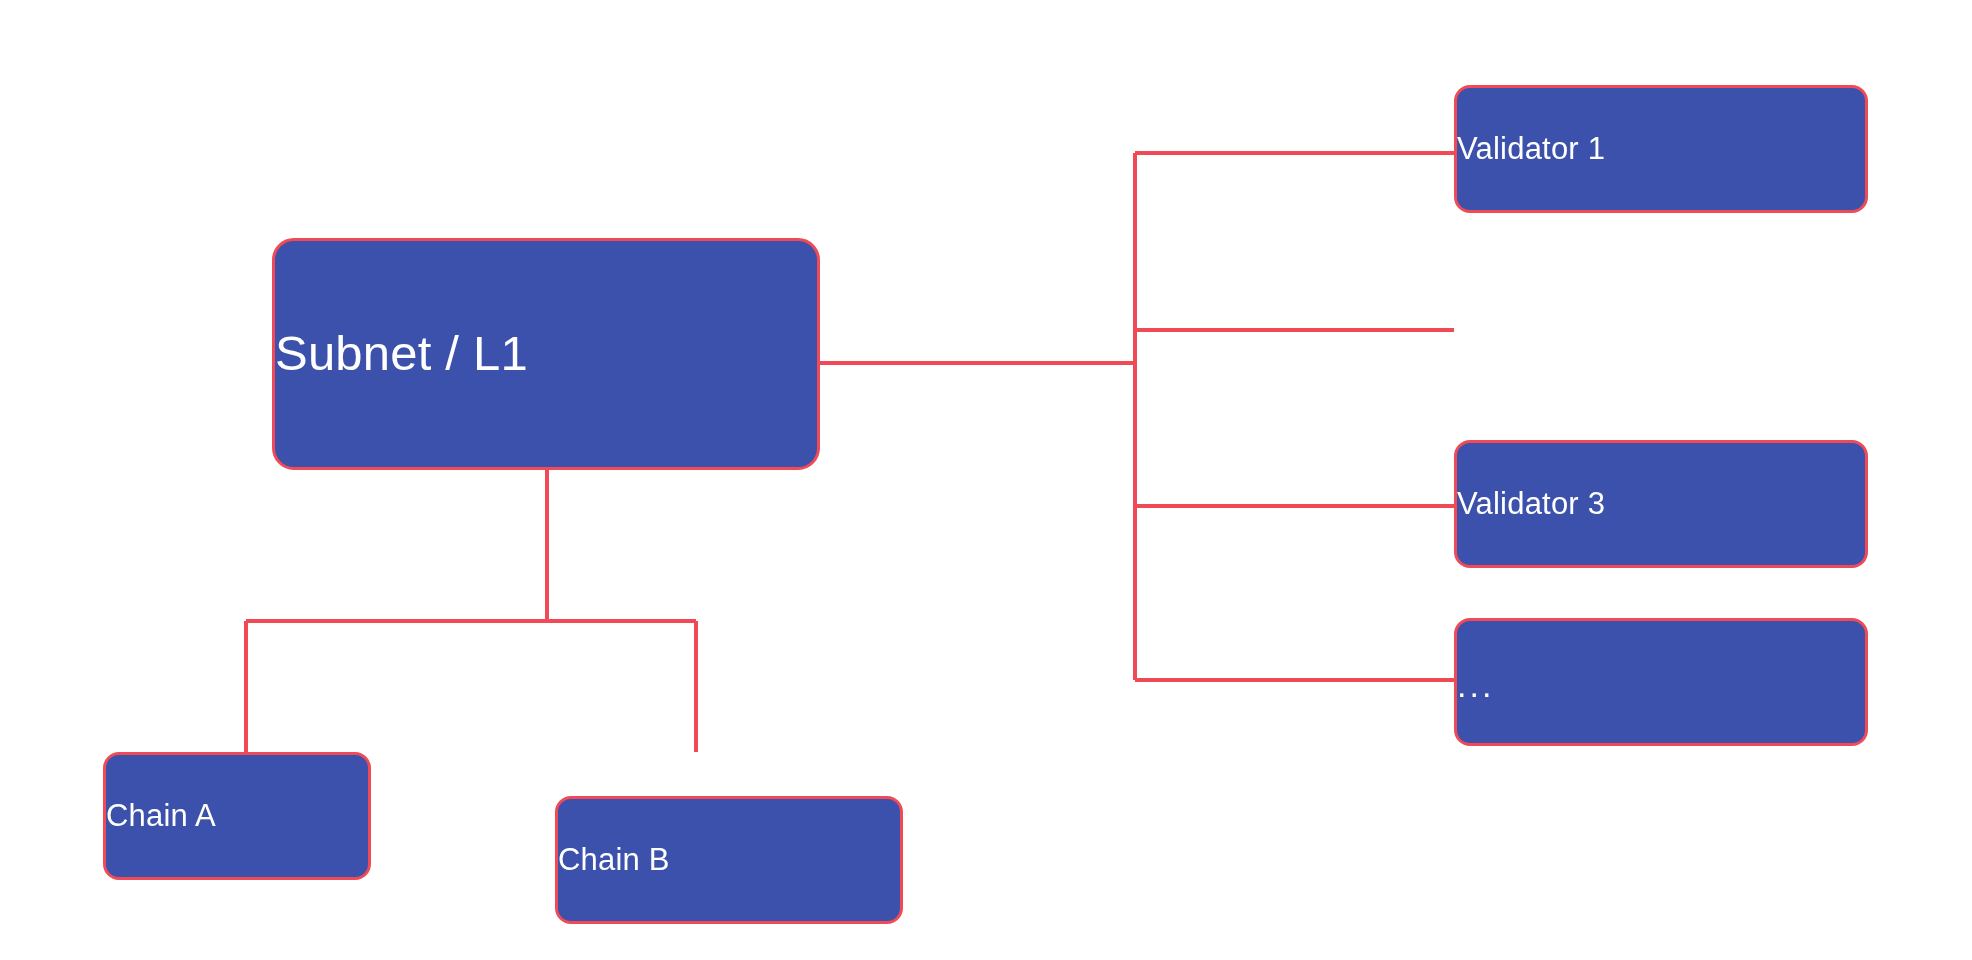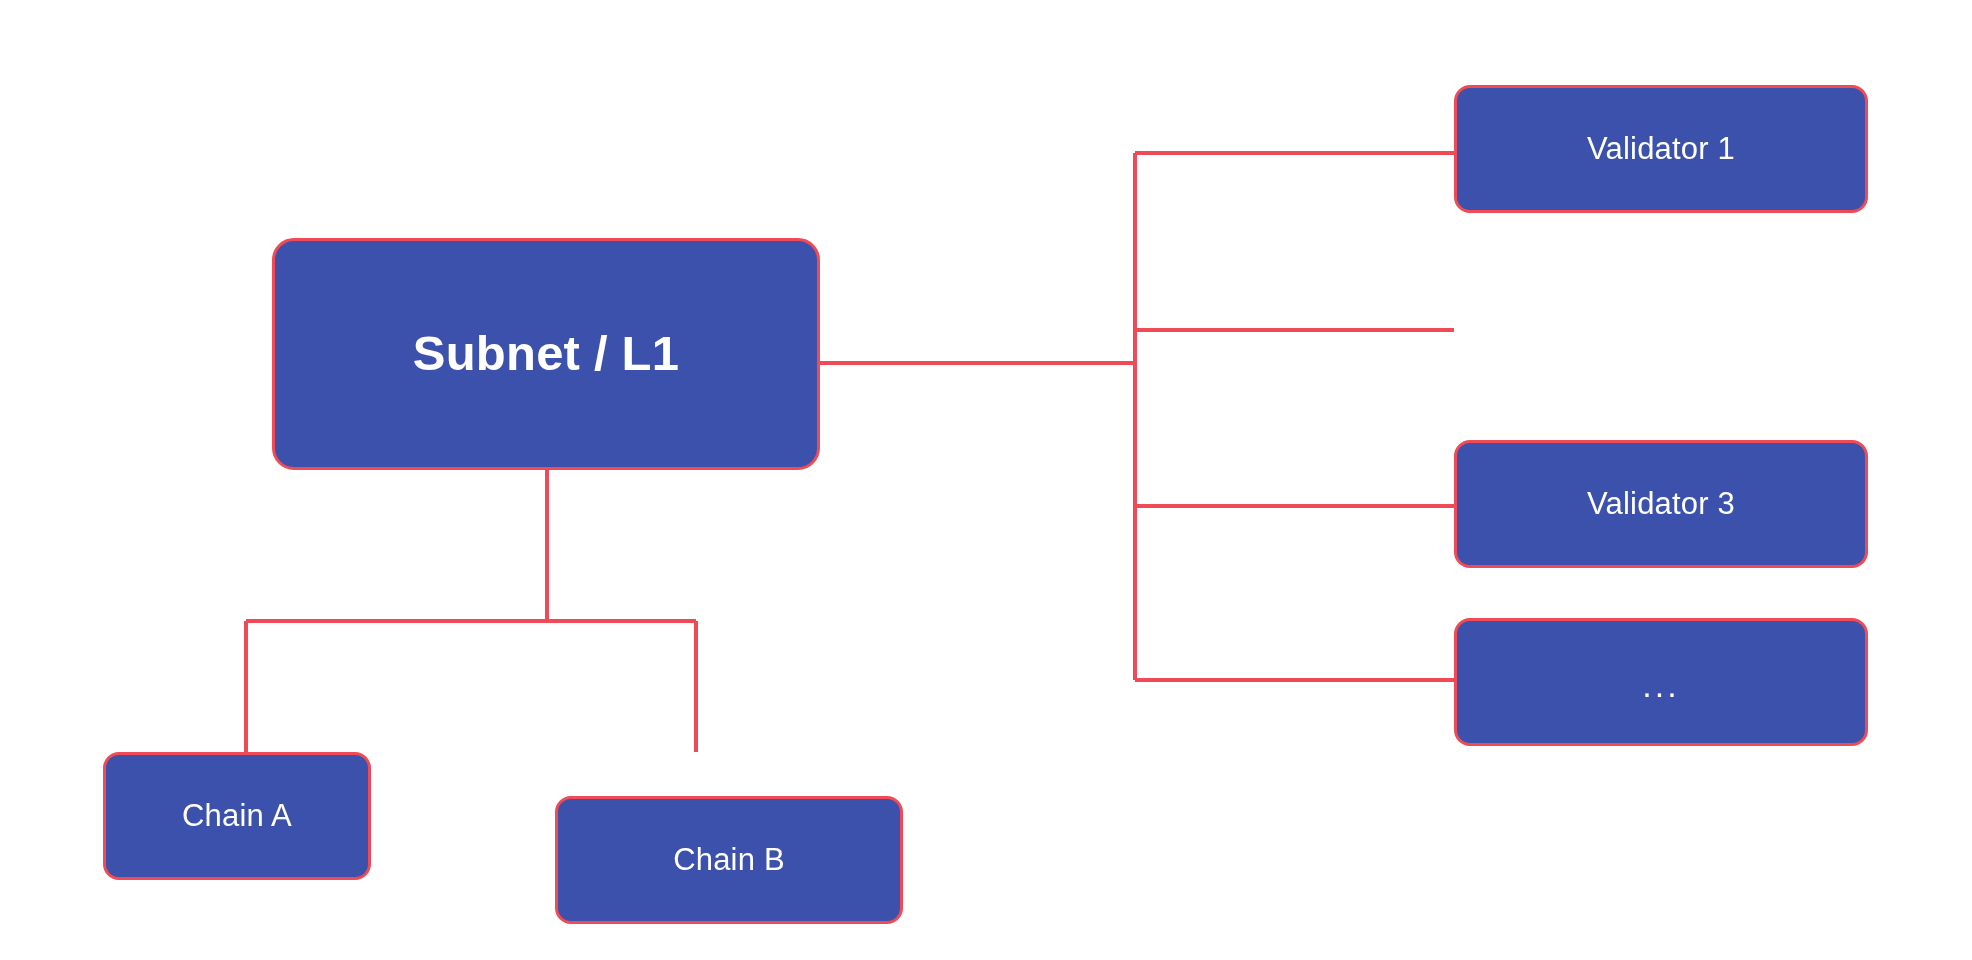--- a/index.html
+++ b/index.html
@@ -24,21 +24,20 @@
     top: 0;
     width: 1972px;
     height: 960px;
     pointer-events: none;
   }
   .node {
     position: absolute;
     box-sizing: border-box;
     display: flex;
     align-items: center;
-    justify-content: center;
     text-align: center;
     background: #3b51ab;
     border: 3px solid #ef4a55;
     border-radius: 16px;
     color: #ffffff;
     line-height: 1.1;
     white-space: nowrap;
     letter-spacing: 0.2px;
   }
   .node-label {
@@ -46,21 +45,21 @@
   }
 
   
   #node-subnet {
     left: 272px;
     top: 238px;
     width: 548px;
     height: 232px;
     border-radius: 22px;
     font-size: 49px;
-    font-weight: 700;
+    font-weight: 400;
   }
 
   
   #node-chain-a {
     left: 103px;
     top: 752px;
     width: 268px;
     height: 128px;
     font-size: 31px;
   }

